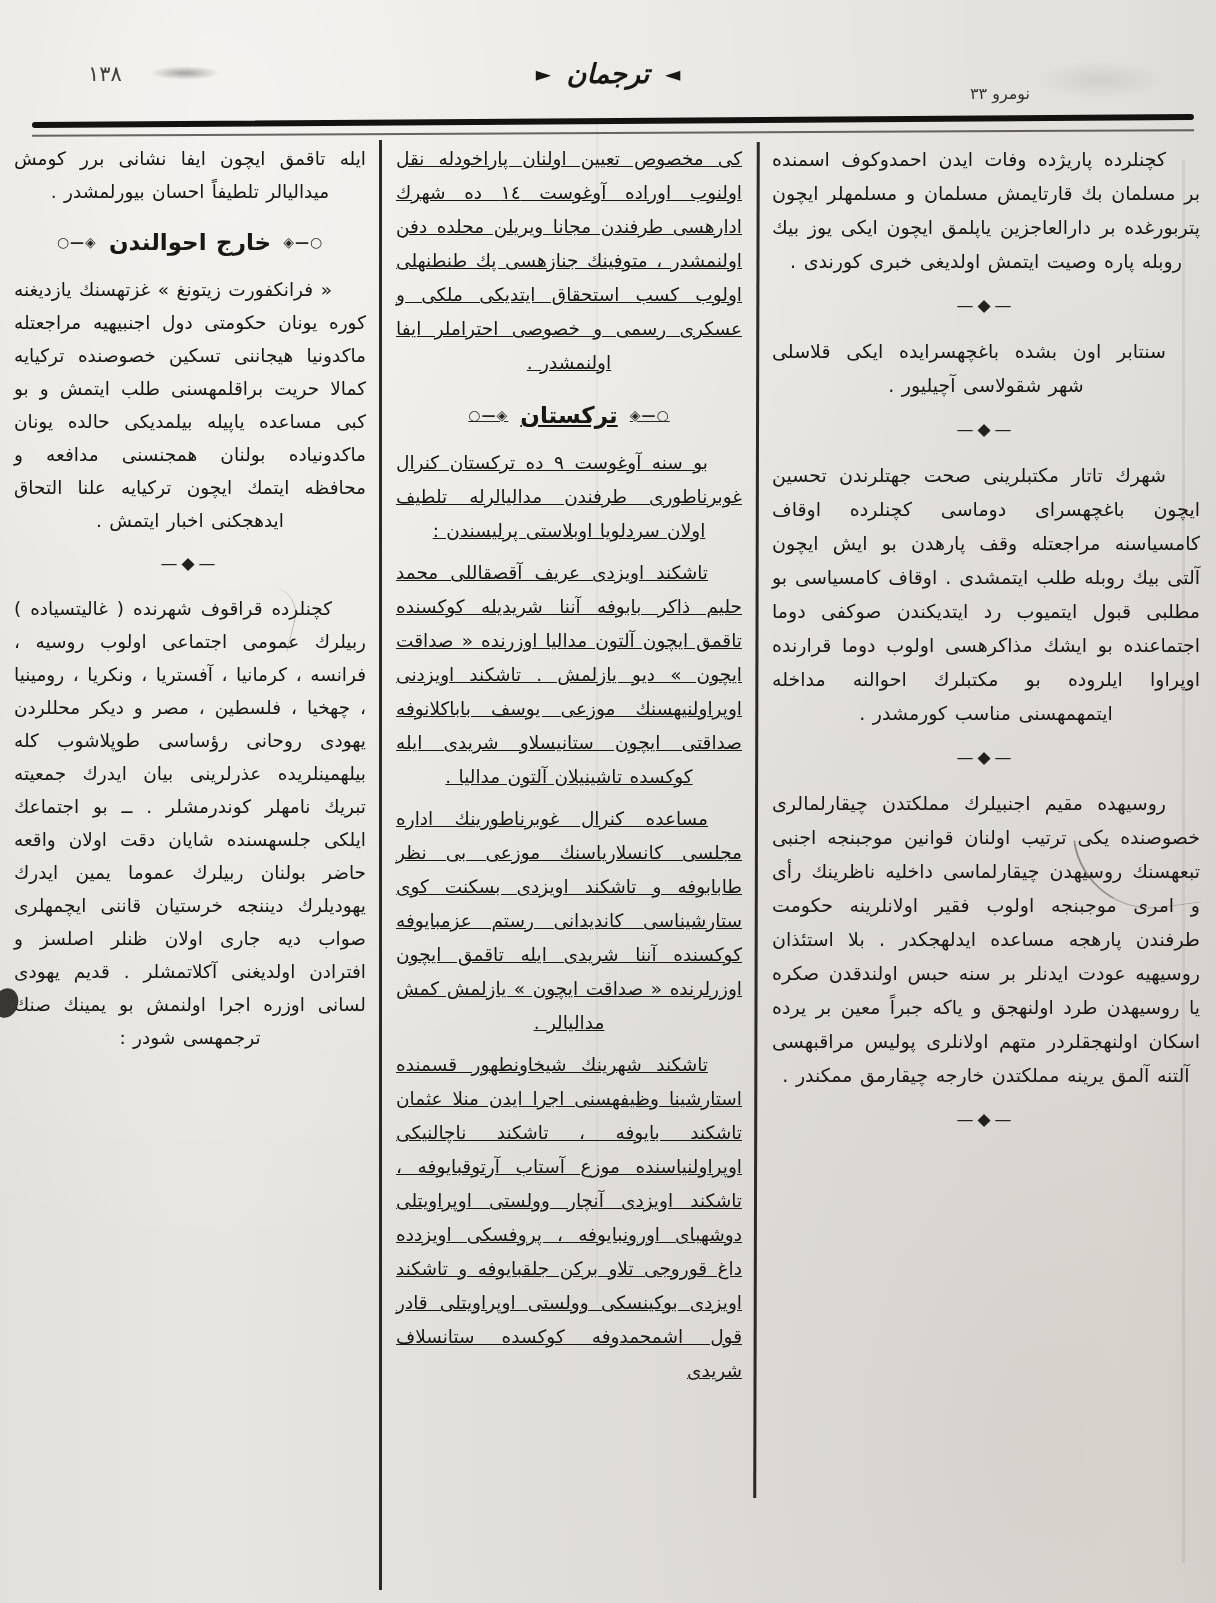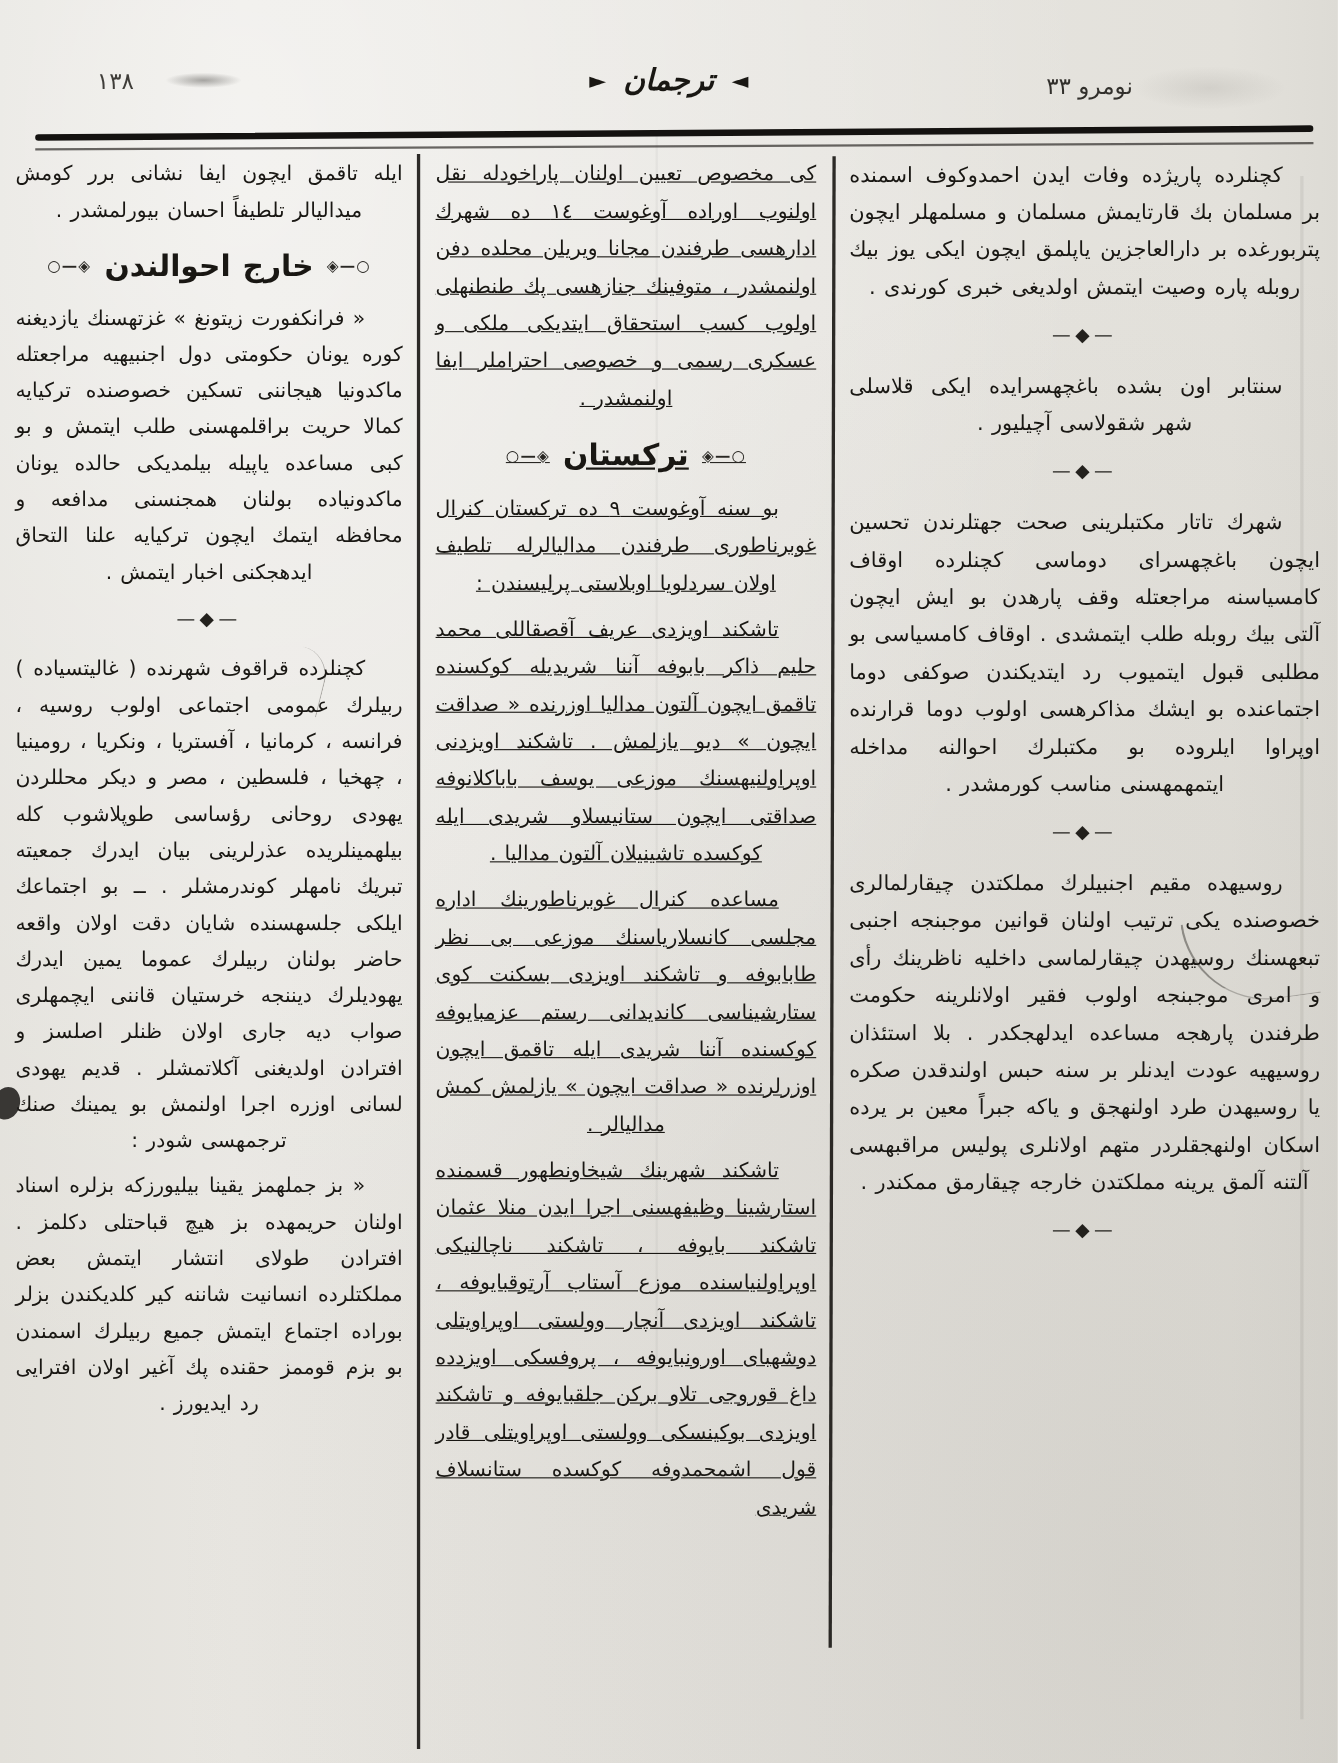--- a/index.html
+++ b/index.html
@@ -19,21 +19,21 @@
   .crease{position:absolute;top:160px;bottom:40px;left:1182px;width:3px;background:rgba(90,85,78,.10);}
   .crease2{position:absolute;top:120px;bottom:300px;left:596px;width:2px;background:rgba(90,85,78,.06);}
 
   
   .hdr-item{position:absolute;white-space:nowrap;}
   .page-no{left:88px;top:62px;font-size:21px;opacity:.82;letter-spacing:1px;}
   .pn-smudge{position:absolute;left:150px;top:66px;width:70px;height:14px;border-radius:50%;
     background:radial-gradient(rgba(40,38,34,.38), rgba(40,38,34,0) 70%);}
   .hdr-smudge2{position:absolute;left:1030px;top:60px;width:140px;height:40px;border-radius:50%;
     background:radial-gradient(rgba(60,56,50,.10), rgba(0,0,0,0) 70%);}
-  .issue-no{right:186px;top:66px;font-size:21px;opacity:.88;}
+  .issue-no{right:186px;top:84px;font-size:16px;opacity:.88;}
   .masthead{left:0;right:0;top:58px;text-align:center;font-weight:bold;}
   .masthead .mt{font-size:27px;margin:0 10px;font-style:italic;}
   .masthead .mb{font-size:20px;position:relative;top:-2px;}
 
   .hrule{position:absolute;left:32px;right:22px;top:118px;transform:rotate(-0.4deg);}
   .hrule .thick{height:6px;background:#141210;border-radius:3px;}
   .hrule .thin{height:2px;background:#2c2a26;opacity:.7;margin-top:8px;transform:rotate(0.12deg);}
 
   
   .vrule{position:absolute;width:3px;background:#1b1916;opacity:.92;}
@@ -48,21 +48,21 @@
   .col-left{left:14px;width:352px;font-size:18.5px;line-height:33px;}
   .col p{margin:0 0 8px;text-indent:34px;text-align:justify;text-align-last:center;}
   .col p.cont{text-align-last:justify;}
   .col p.noindent{text-indent:0;}
 
   .divider{text-align:center;font-size:17px;margin:10px 0 12px;opacity:.95;
     direction:ltr;unicode-bidi:bidi-override;letter-spacing:4px;}
 
   .heading{display:flex;align-items:center;justify-content:center;gap:12px;
     margin:18px 0 14px;font-weight:bold;}
-  .heading .ht{font-size:27px;}
+  .heading .ht{font-size:23px;}
   .heading .orn{font-size:14px;direction:ltr;unicode-bidi:bidi-override;letter-spacing:1px;opacity:.92;}
 
   
   .blob{position:absolute;left:-6px;top:988px;width:24px;height:30px;border-radius:50%;
     background:#211f1c;transform:rotate(18deg);opacity:.88;}
   .scratch{position:absolute;left:1078px;top:832px;width:116px;height:78px;
     border-left:2px solid rgba(45,42,38,.45);border-bottom:1px solid rgba(45,42,38,.28);
     border-bottom-left-radius:90px;transform:rotate(-8deg);}
   .scratch2{position:absolute;left:268px;top:590px;width:26px;height:60px;
     border-right:1px solid rgba(45,42,38,.35);border-top-right-radius:30px;transform:rotate(14deg);}
@@ -118,18 +118,17 @@
 <section class="col col-left">
   <p class="noindent">ایله تاقمق ایچون ایفا نشانی برر كومش میدالیالر تلطیفاً احسان بیورلمشدر .</p>
   <h2 class="heading">
     <span class="orn">◈—○</span>
     <span class="ht">خارج احوالندن</span>
     <span class="orn">○—◈</span>
   </h2>
   <p>« فرانكفورت زیتونغ » غزتهسنك یازدیغنه كوره یونان حكومتی دول اجنبیهیه مراجعتله ماكدونیا هیجاننی تسكین خصوصنده تركیایه كمالا حریت براقلمهسنی طلب ایتمش و بو كبی مساعده یاپیله بیلمدیكی حالده یونان ماكدونیاده بولنان همجنسنی مدافعه و محافظه ایتمك ایچون تركیایه علنا التحاق ایدهجكنی اخبار ایتمش .</p>
   <div class="divider">—◆—</div>
   <p>كچنلرده قراقوف شهرنده ( غالیتسیاده ) ربیلرك عمومی اجتماعی اولوب روسیه ، فرانسه ، كرمانیا ، آفستریا ، ونكریا ، رومینیا ، چهخیا ، فلسطین ، مصر و دیكر محللردن یهودی روحانی رؤساسی طوپلاشوب كله بیلهمینلریده عذرلرینی بیان ایدرك جمعیته تبریك نامهلر كوندرمشلر . ــ بو اجتماعك ایلكی جلسهسنده شایان دقت اولان واقعه حاضر بولنان ربیلرك عموما یمین ایدرك یهودیلرك دیننجه خرستیان قاننی ایچمهلری صواب دیه جاری اولان ظنلر اصلسز و افترادن اولدیغنی آكلاتمشلر . قدیم یهودی لسانی اوزره اجرا اولنمش بو یمینك صنك ترجمهسی شودر :</p>
-  <p>« بز جملهمز یقینا بیلیورزكه بزلره اسناد اولنان حریمهده بز هیچ قباحتلی دكلمز . افترادن طولای انتشار ایتمش بعض مملكتلرده انسانیت شاننه كیر كلدیكندن بزلر بوراده اجتماع ایتمش جمیع ربیلرك اسمندن بو بزم قوممز حقنده پك آغیر اولان افترایی رد ایدیورز .</p>
 </section>
 
 <div class="blob"></div>
 <div class="scratch"></div>
 <div class="scratch2"></div>
 
 </body></html>

